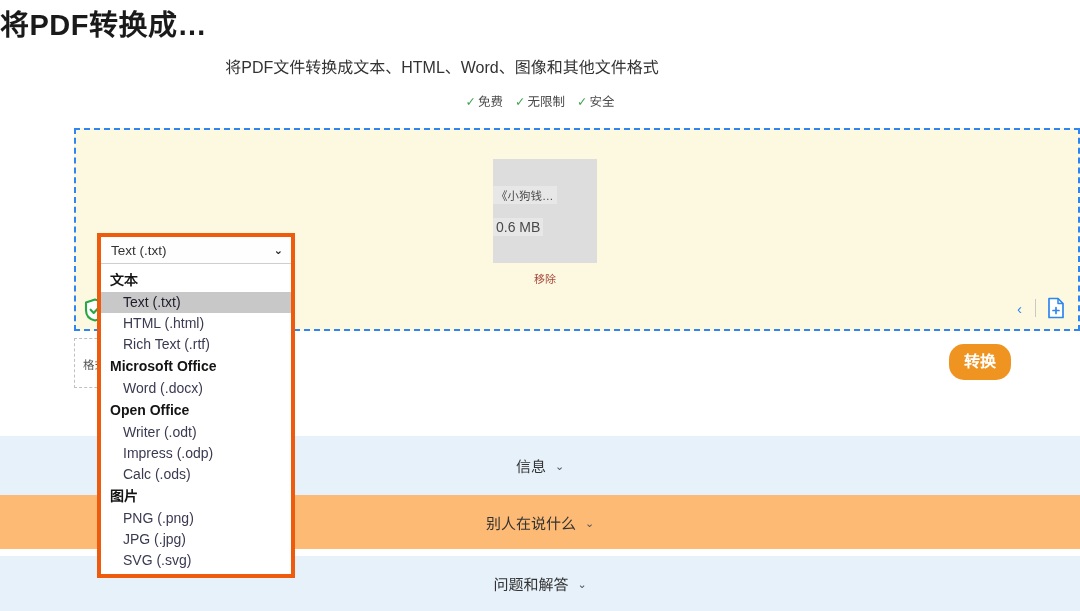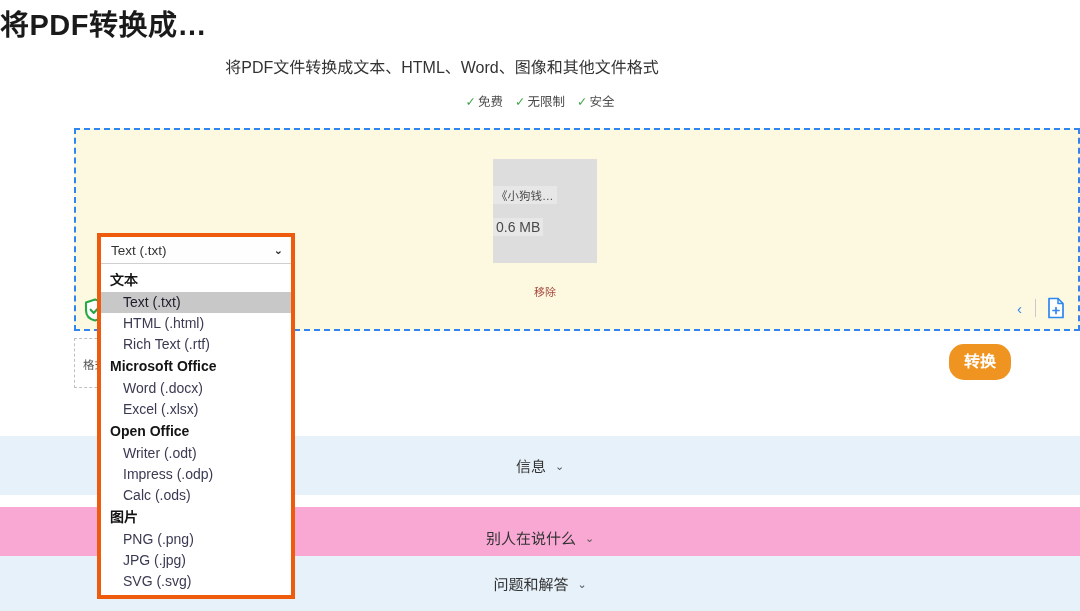--- a/index.html
+++ b/index.html
@@ -100,21 +100,21 @@
     overflow: hidden;
     white-space: nowrap;
   }
   #file-card .fsize {
     font-size: 14px;
     color: #4a4a4a;
     background: #e7e7e7;
     padding: 1px 3px;
   }
   #remove-link {
-    margin-top: 20px;
+    margin-top: 7px;
     font-size: 11px;
     color: #a4483c;
     cursor: pointer;
   }
 
   
   #zone-controls {
     position: absolute;
     right: 12px;
     bottom: 10px;
@@ -197,21 +197,21 @@
     left: 0;
     width: 1080px;
     display: flex;
     align-items: center;
     justify-content: center;
     font-size: 15px;
     color: #333333;
     cursor: pointer;
   }
   #band-info      { top: 436px; height: 59px; background: #e7f1fa; }
-  #band-reviews   { top: 495px; height: 61px; background: #f9a8d4; margin-top: 12px; }
+  #band-reviews   { top: 495px; height: 54px; background: #fdba74; }
   #band-faq       { top: 556px; height: 55px; background: #e7f1fa; }
   .accordion-band .caret {
     margin-left: 9px;
     font-size: 11px;
     color: #555555;
     position: relative;
     top: 1px;
   }
 
   
@@ -329,21 +329,20 @@
     <span>Text (.txt)</span>
     <span class="chev">⌄</span>
   </div>
   <div id="format-options">
       <div class="opt-group">文本</div>
       <div class="opt-item selected">Text (.txt)</div>
       <div class="opt-item">HTML (.html)</div>
       <div class="opt-item">Rich Text (.rtf)</div>
       <div class="opt-group">Microsoft Office</div>
       <div class="opt-item">Word (.docx)</div>
-      <div class="opt-item">Excel (.xlsx)</div>
       <div class="opt-group">Open Office</div>
       <div class="opt-item">Writer (.odt)</div>
       <div class="opt-item">Impress (.odp)</div>
       <div class="opt-item">Calc (.ods)</div>
       <div class="opt-group">图片</div>
       <div class="opt-item">PNG (.png)</div>
       <div class="opt-item">JPG (.jpg)</div>
       <div class="opt-item">SVG (.svg)</div>
     </div>
 </div>

